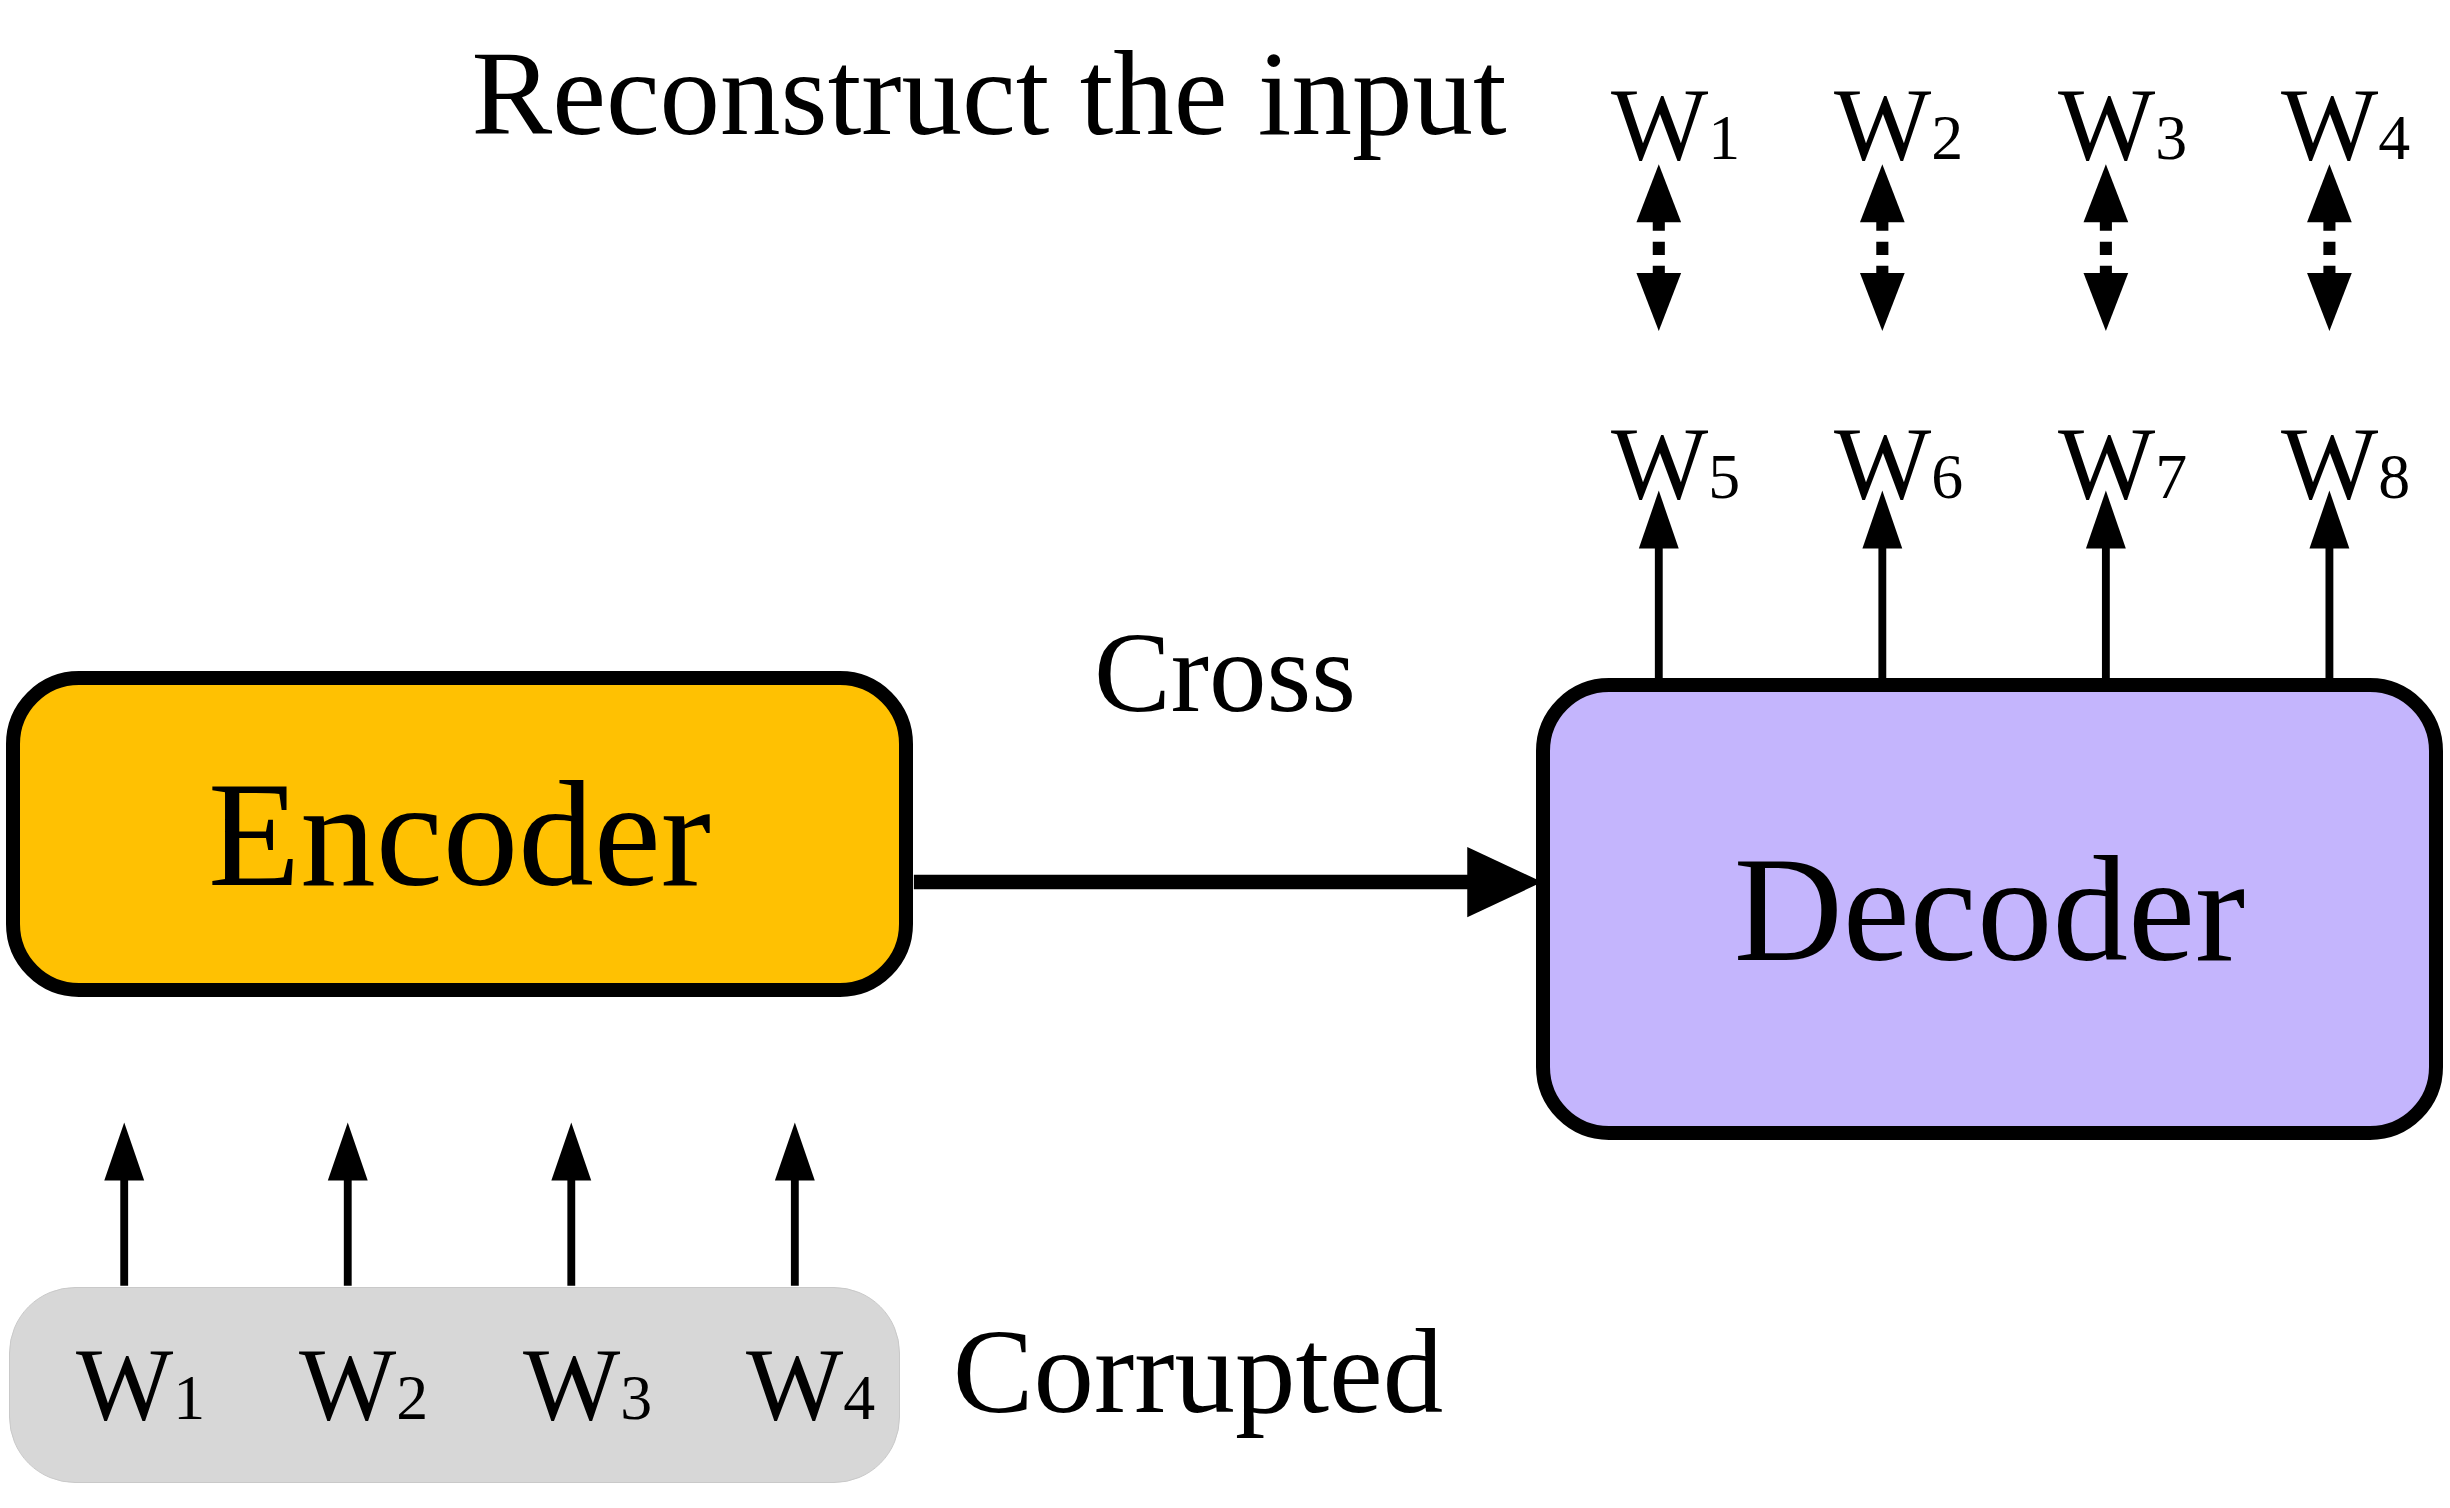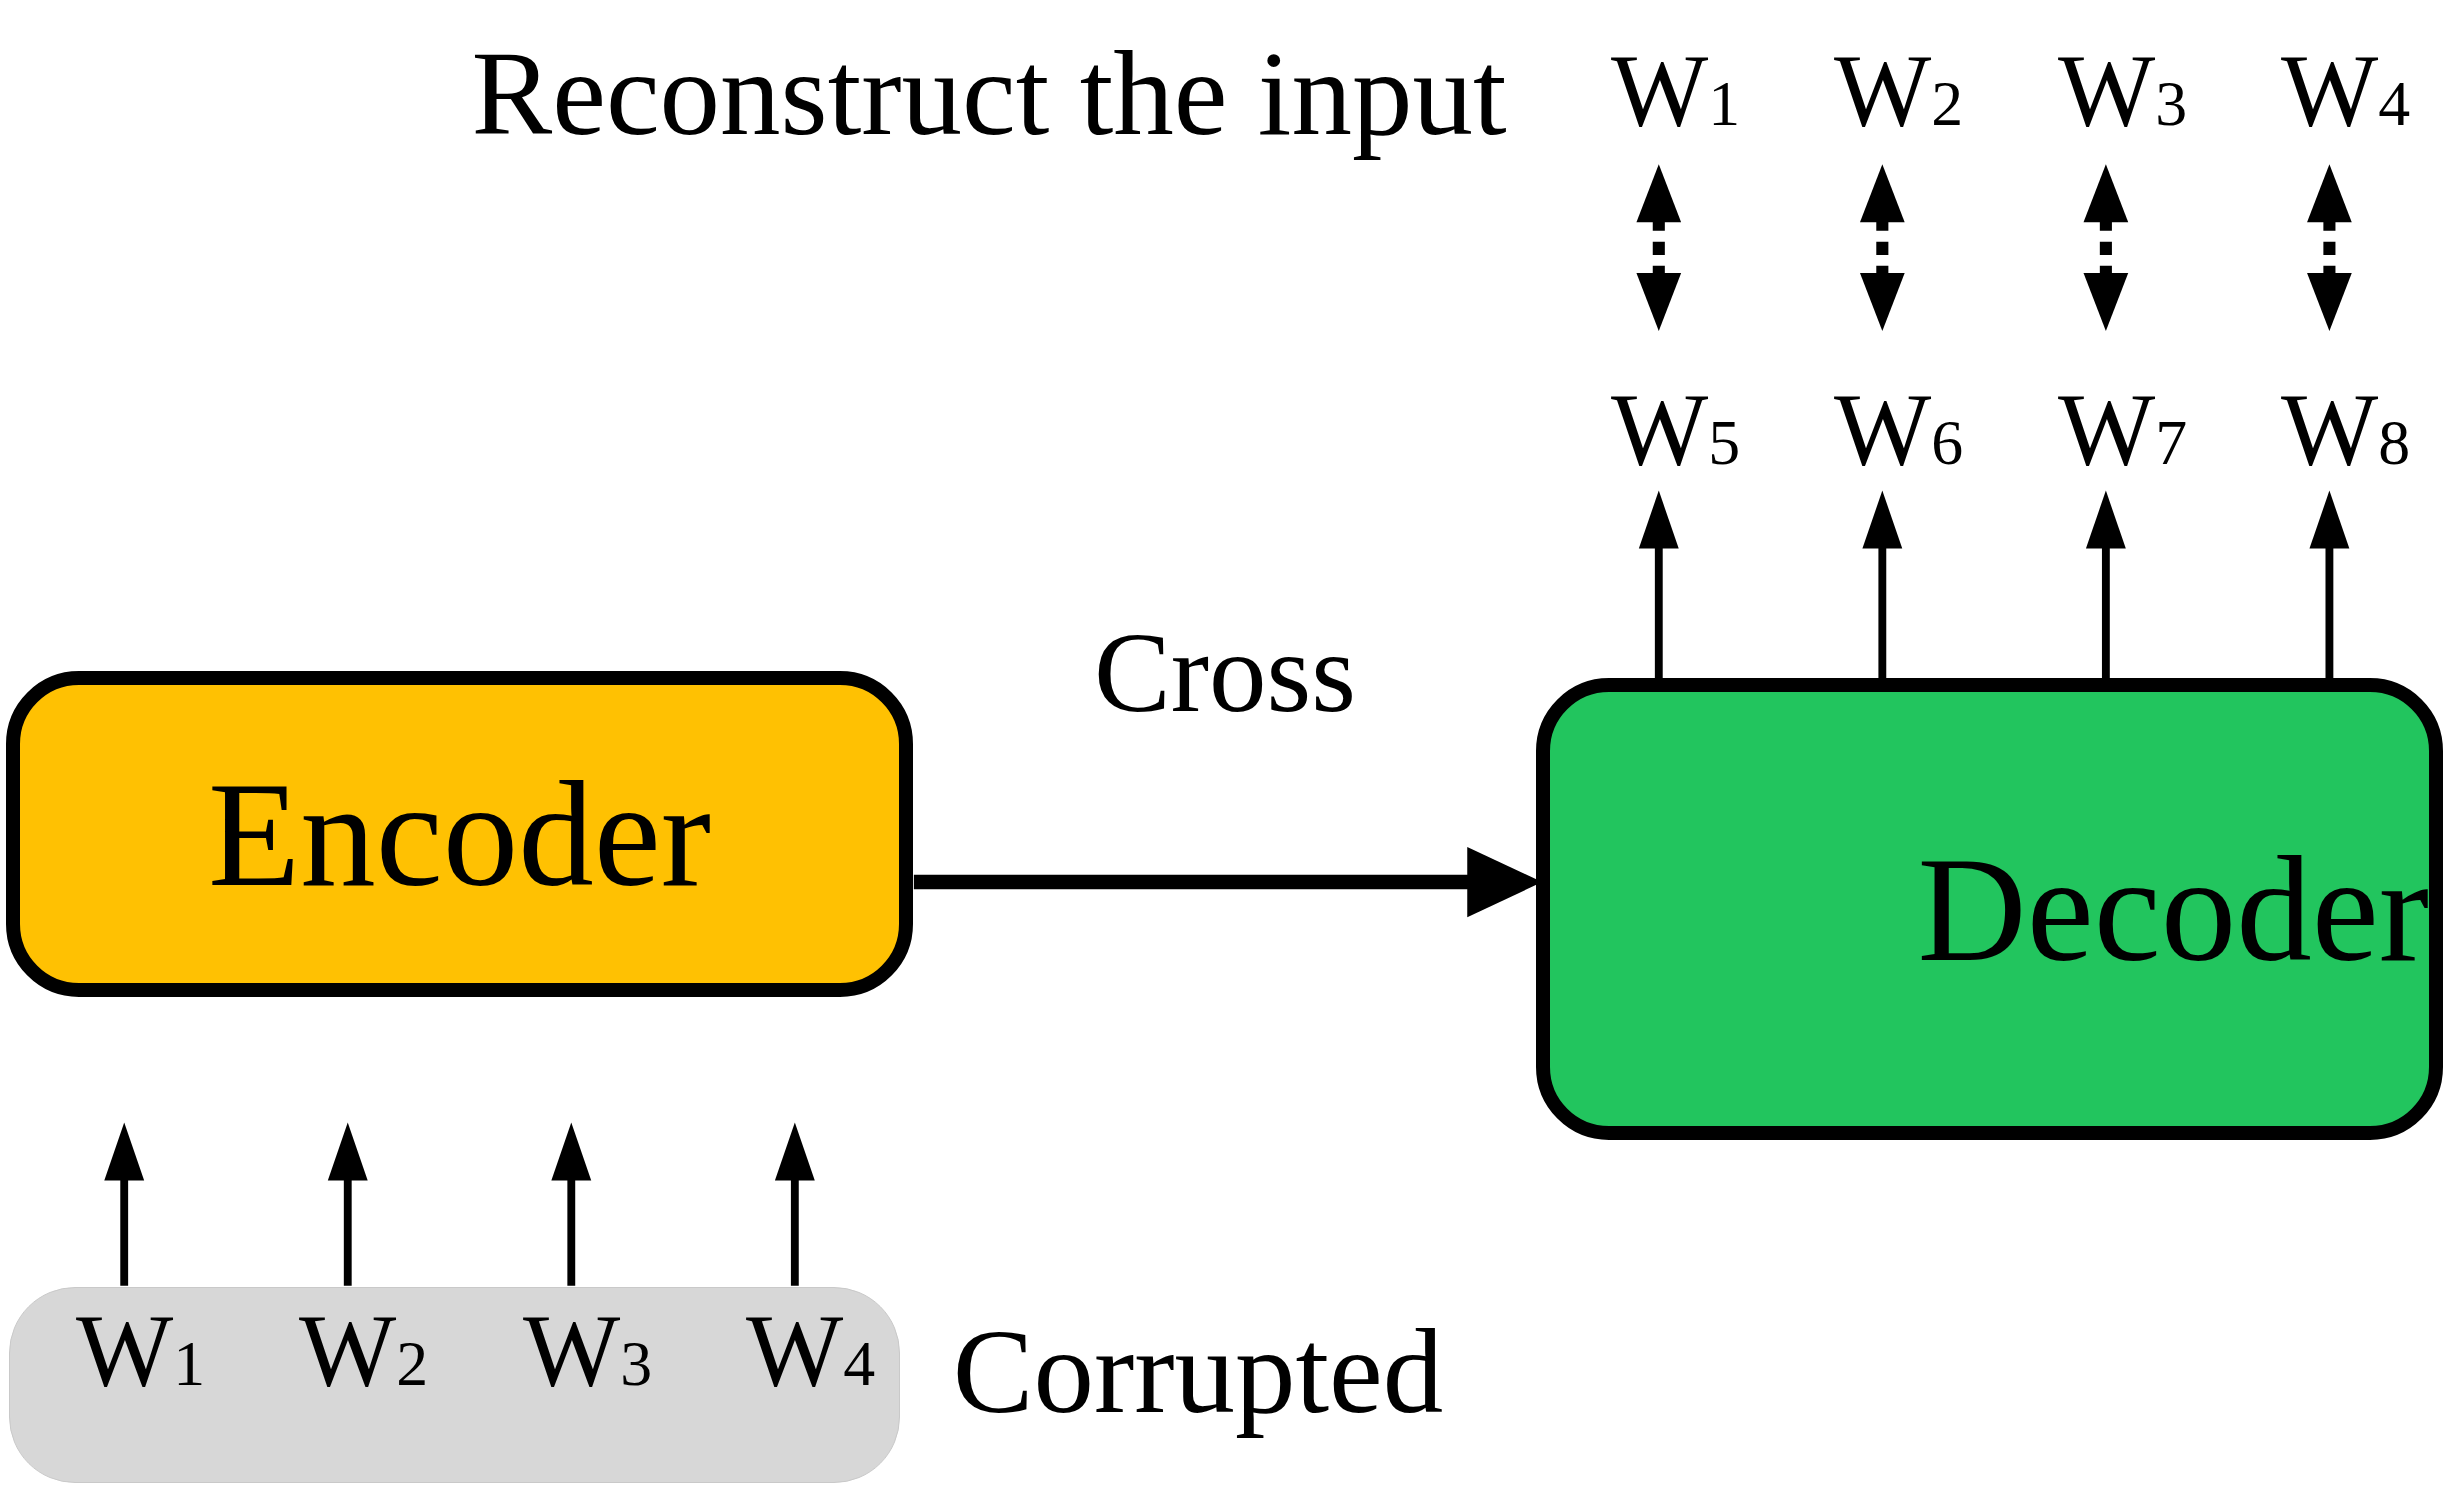--- a/index.html
+++ b/index.html
@@ -45,41 +45,41 @@
     justify-content: center;
   }
   .encoder-box {
     left: 6px; top: 671px;
     width: 907px; height: 326px;
     background: #FFC102;
   }
   .decoder-box {
     left: 1536px; top: 678px;
     width: 907px; height: 462px;
-    background: #22c55e;
-    justify-content: flex-end;
+    background: #c4b5fd;
   }
   .box-label {
     font-size: 151px;
     line-height: 1;
   }
   .gray-box {
     position: absolute;
     left: 9px; top: 1287px;
     width: 891px; height: 196px;
     box-sizing: border-box;
     background: #D7D7D7;
     border: 1.8px solid #C9C9C9;
     border-radius: 66px;
   }
   .token {
     position: absolute;
     font-size: 103px;
     line-height: 1;
     white-space: nowrap;
+    margin-top: 34px;
   }
   .token .ts { font-size: 0.62em; }
   .row-target { top: 39px; }
   .row-output { top: 378px; }
   .row-input  { top: 1299px; }
   .c1 { left: 1611px; }
   .c2 { left: 1834px; }
   .c3 { left: 2058px; }
   .c4 { left: 2281px; }
   .l1 { left: 76px; }

